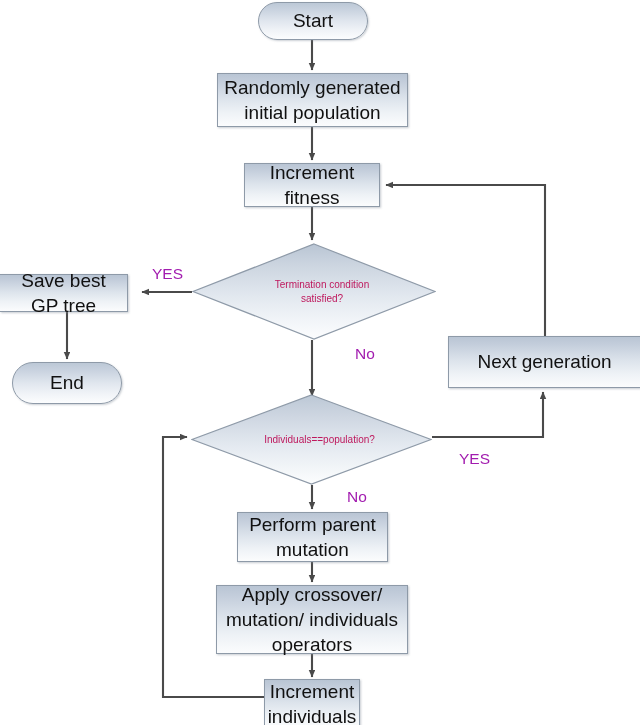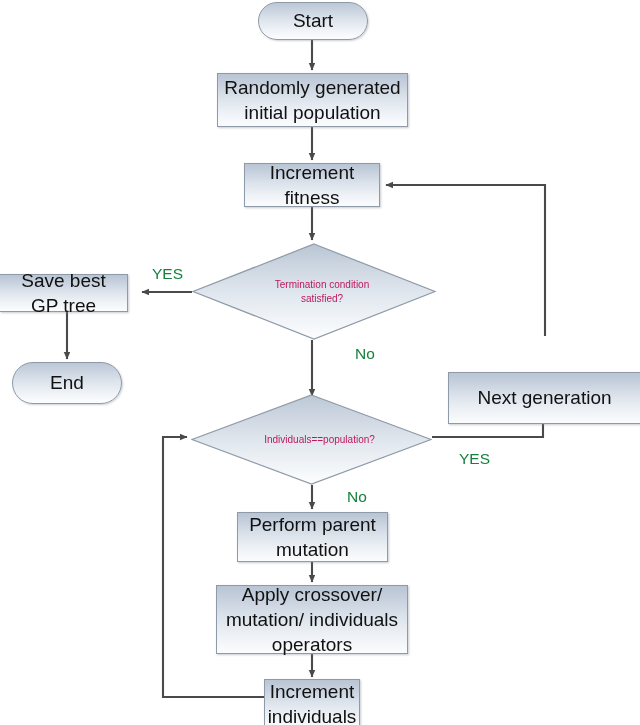--- a/index.html
+++ b/index.html
@@ -44,21 +44,20 @@
     border: 1px solid #8e9aa8;
     border-radius: 22px;
     background: linear-gradient(to bottom, #bcc8d6 0%, #c7d1de 16%, #e0e6ee 50%, #f0f3f7 76%, #fcfdfe 100%);
     box-shadow: 1px 1px 2px rgba(130,140,152,0.4);
   }
   .proc-clip-left {
     border-left: none;
   }
   .proc-clip-right {
     border-right: none;
-    margin-top: 36px;
   }
   .diamond-wrap {
     position: absolute;
     z-index: 2;
   }
   .diamond-wrap svg {
     position: absolute;
     left: 0;
     top: 0;
   }
@@ -72,21 +71,21 @@
     align-items: center;
     justify-content: center;
     text-align: center;
     color: #be185d;
     font-size: 10px;
     line-height: 1.32;
     font-family: "Liberation Sans", sans-serif;
   }
   .edge-label {
     position: absolute;
-    color: #15803d;
+    color: #a21caf;
     font-size: 15.5px;
     font-family: "Liberation Sans", sans-serif;
     z-index: 4;
     white-space: nowrap;
   }
   .nodetext {
     padding: 0 5px;
     white-space: pre-line;
   }
 </style>

